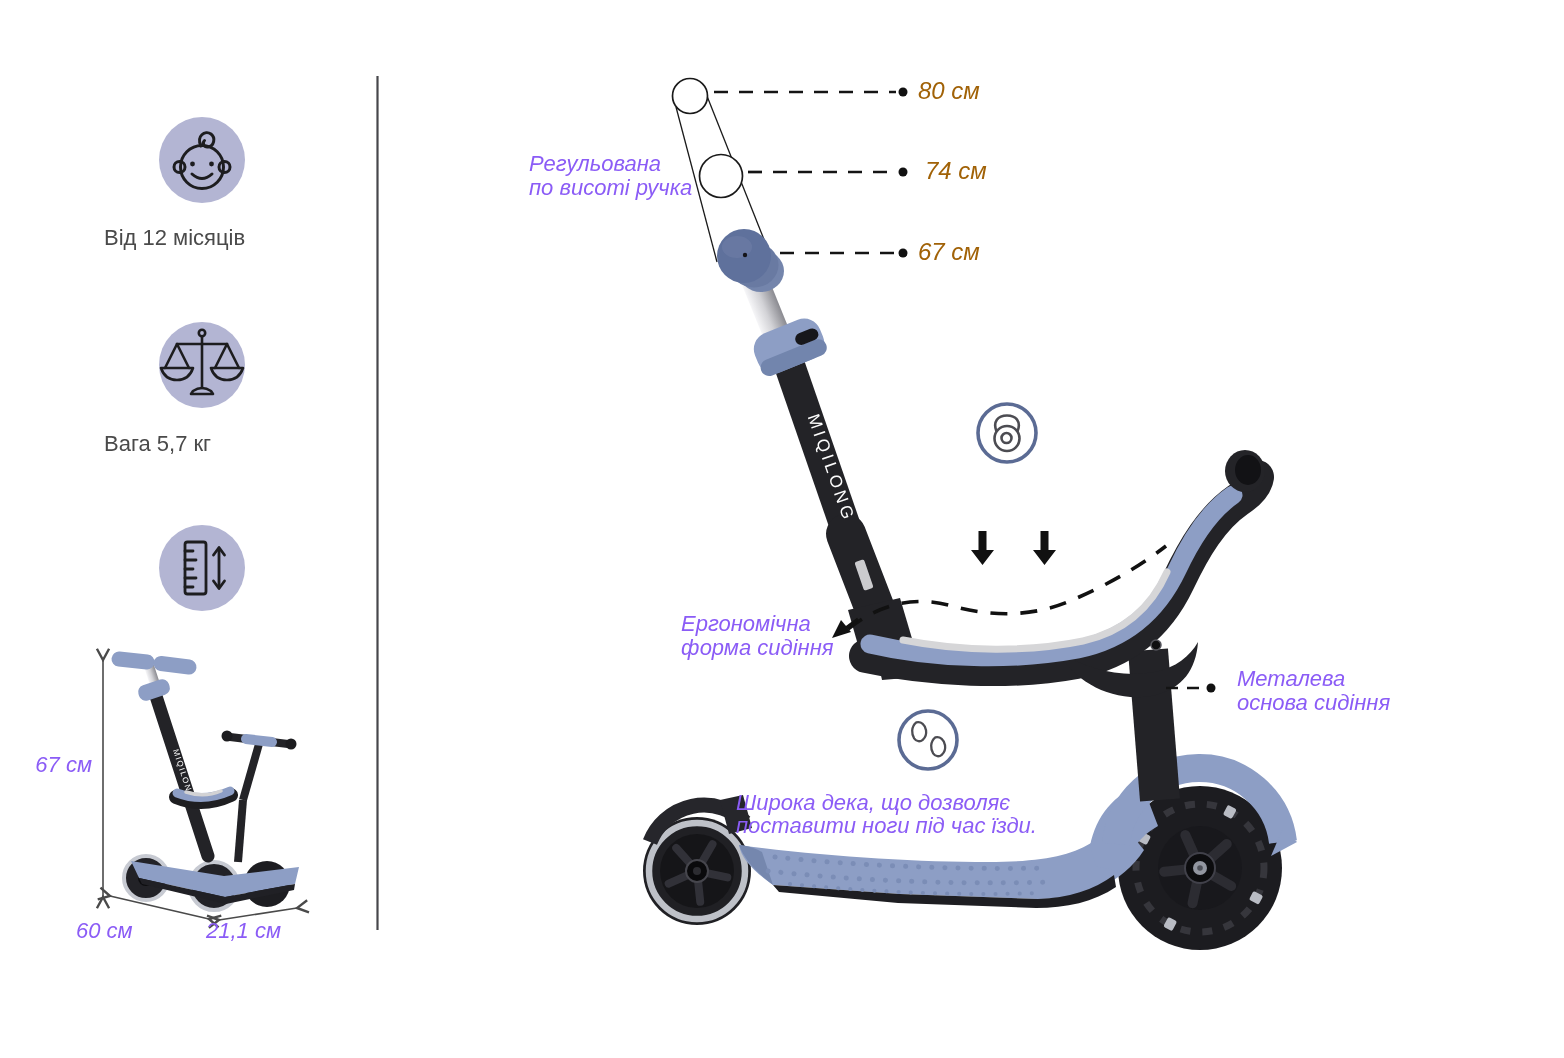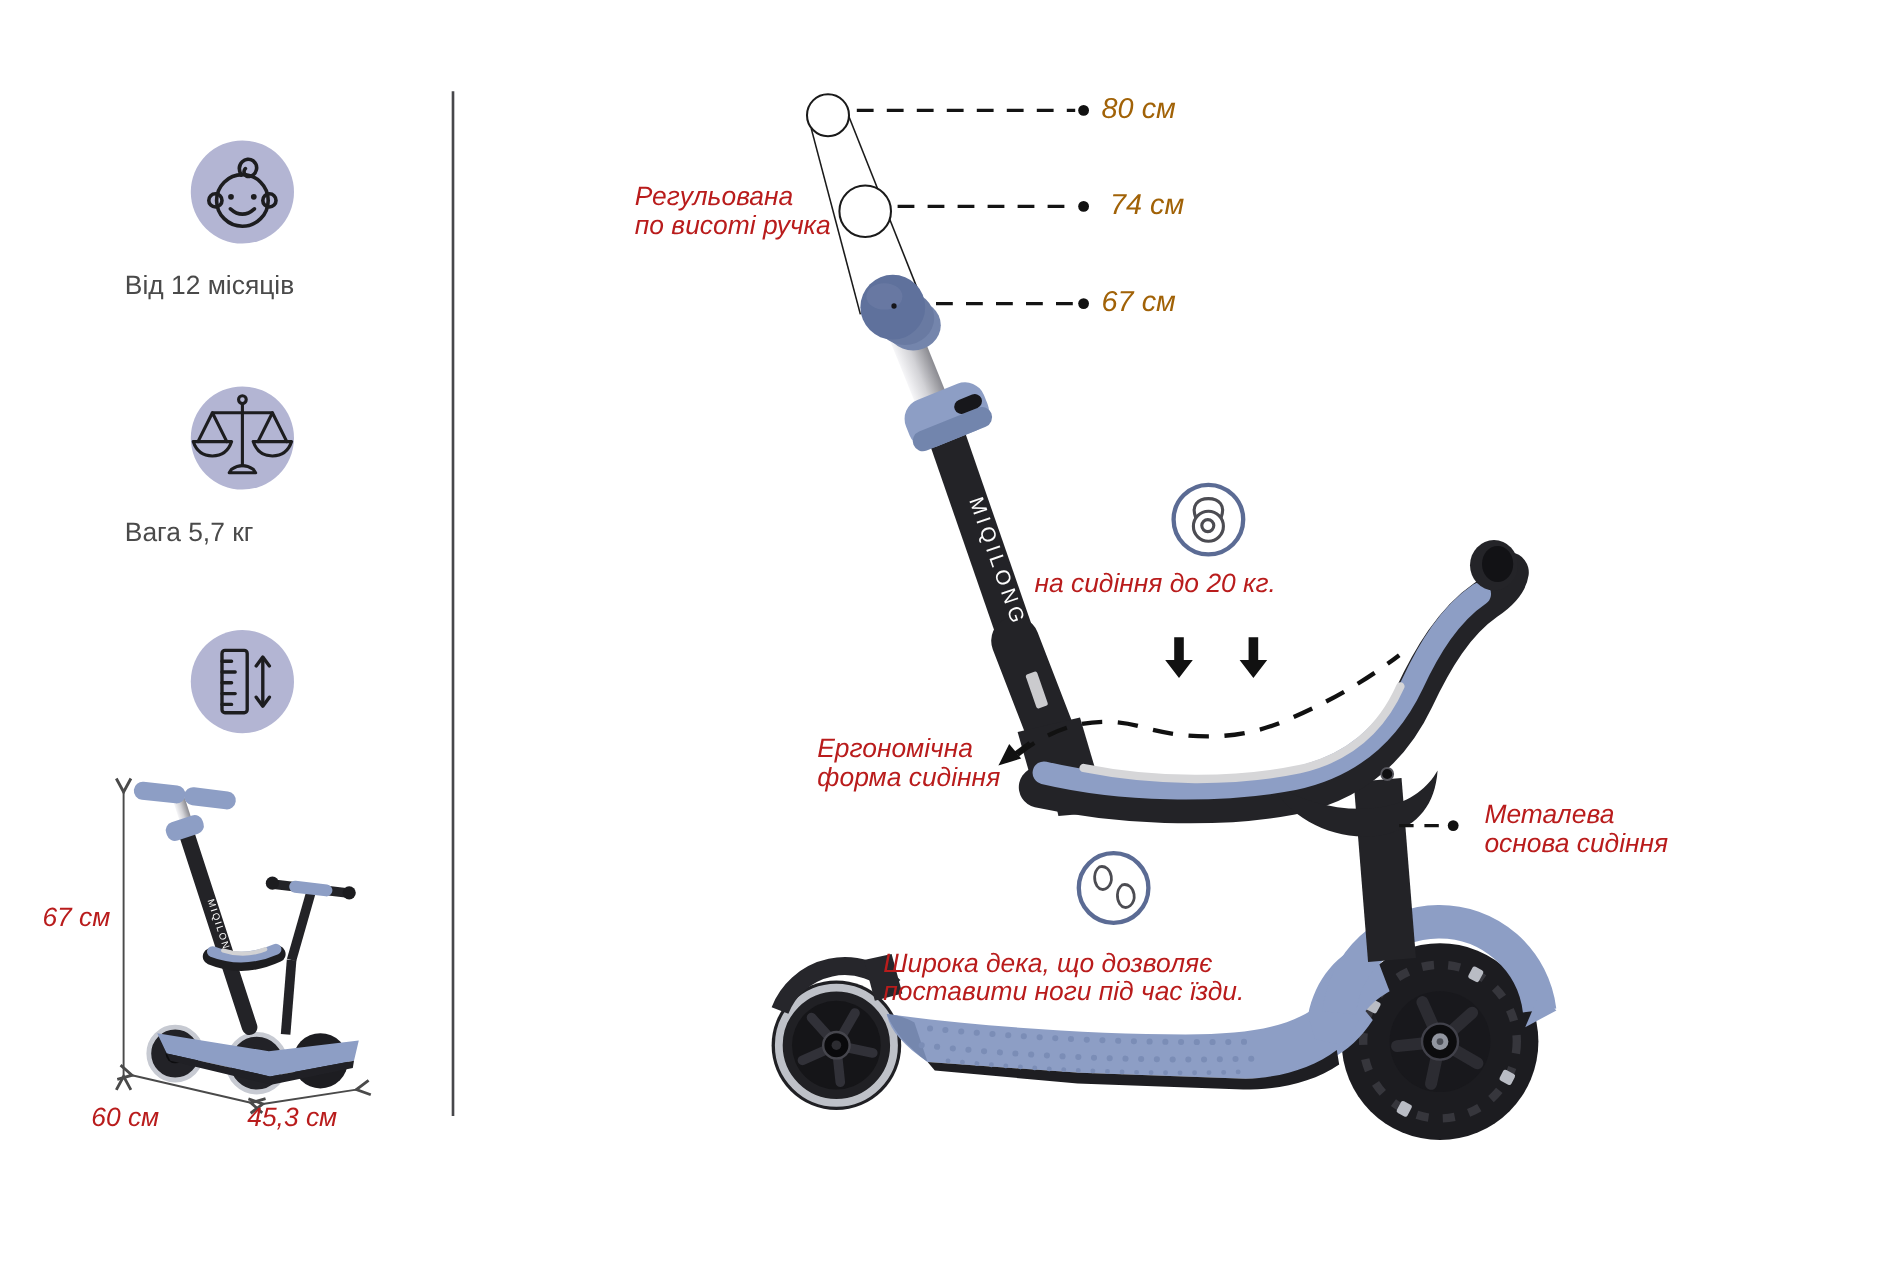--- a/index.html
+++ b/index.html
@@ -1,20 +1,20 @@
 <!DOCTYPE html>
 <html><head>
 <meta charset="utf-8">
 <style>
   html,body{margin:0;padding:0;background:#ffffff}
   .canvas{position:relative;width:1564px;height:1058px;background:#fff;overflow:hidden;
           font-family:"Liberation Sans","DejaVu Sans",sans-serif;}
   svg.art{position:absolute;left:0;top:0}
   .label{position:absolute;color:#4a4a4a;font-size:22px;line-height:24px;white-space:nowrap}
-  .it{font-style:italic;color:#b91c1c}
+  .it{font-style:italic;color:#8b5cf6}
   .ctr{}
   .rt{text-align:right}
   .meas{font-size:24px;color:#a16207}
 </style>
 </head>
 <body>
 
 <div class="canvas">
 
 <svg class="art" width="1564" height="1058" viewBox="0 0 1564 1058">
@@ -258,33 +258,32 @@
     <line x1="1166" y1="688" x2="1204" y2="688" stroke="#141414" stroke-width="2.7" stroke-dasharray="12 9"></line>
     <circle cx="1211" cy="688" r="4.5" fill="#111"></circle>
   </g>
 </svg>
 
 <div class="label ctr" style="left:104px;top:226px;width:200px">Від 12 місяців</div>
 <div class="label ctr" style="left:104px;top:432px;width:200px">Вага 5,7 кг</div>
 
 <div class="label it rt" style="left:14px;top:753px;width:78px">67 см</div>
 <div class="label it ctr" style="left:76px;top:919px;width:120px">60 см</div>
-<div class="label it ctr" style="left:206px;top:919px;width:130px">45,3 см</div>
+<div class="label it ctr" style="left:206px;top:919px;width:130px">21,1 см</div>
 
 <div class="label it" style="left:529px;top:152px">
   <div>Регульована</div>
   <div>по висоті ручка</div>
 </div>
 
 <div class="label it meas" style="left:918px;top:79px">80 см</div>
 <div class="label it meas" style="left:925px;top:159px">74 см</div>
 <div class="label it meas" style="left:918px;top:240px">67 см</div>
 
 <div class="label it ctr" style="left:862px;top:474px;width:300px">
-  <div>на сидіння до 20 кг.</div>
 </div>
 
 <div class="label it" style="left:681px;top:612px">
   <div>Ергономічна</div>
   <div>форма сидіння</div>
 </div>
 
 <div class="label it" style="left:1237px;top:667px">
   <div>Металева</div>
   <div>основа сидіння</div>

